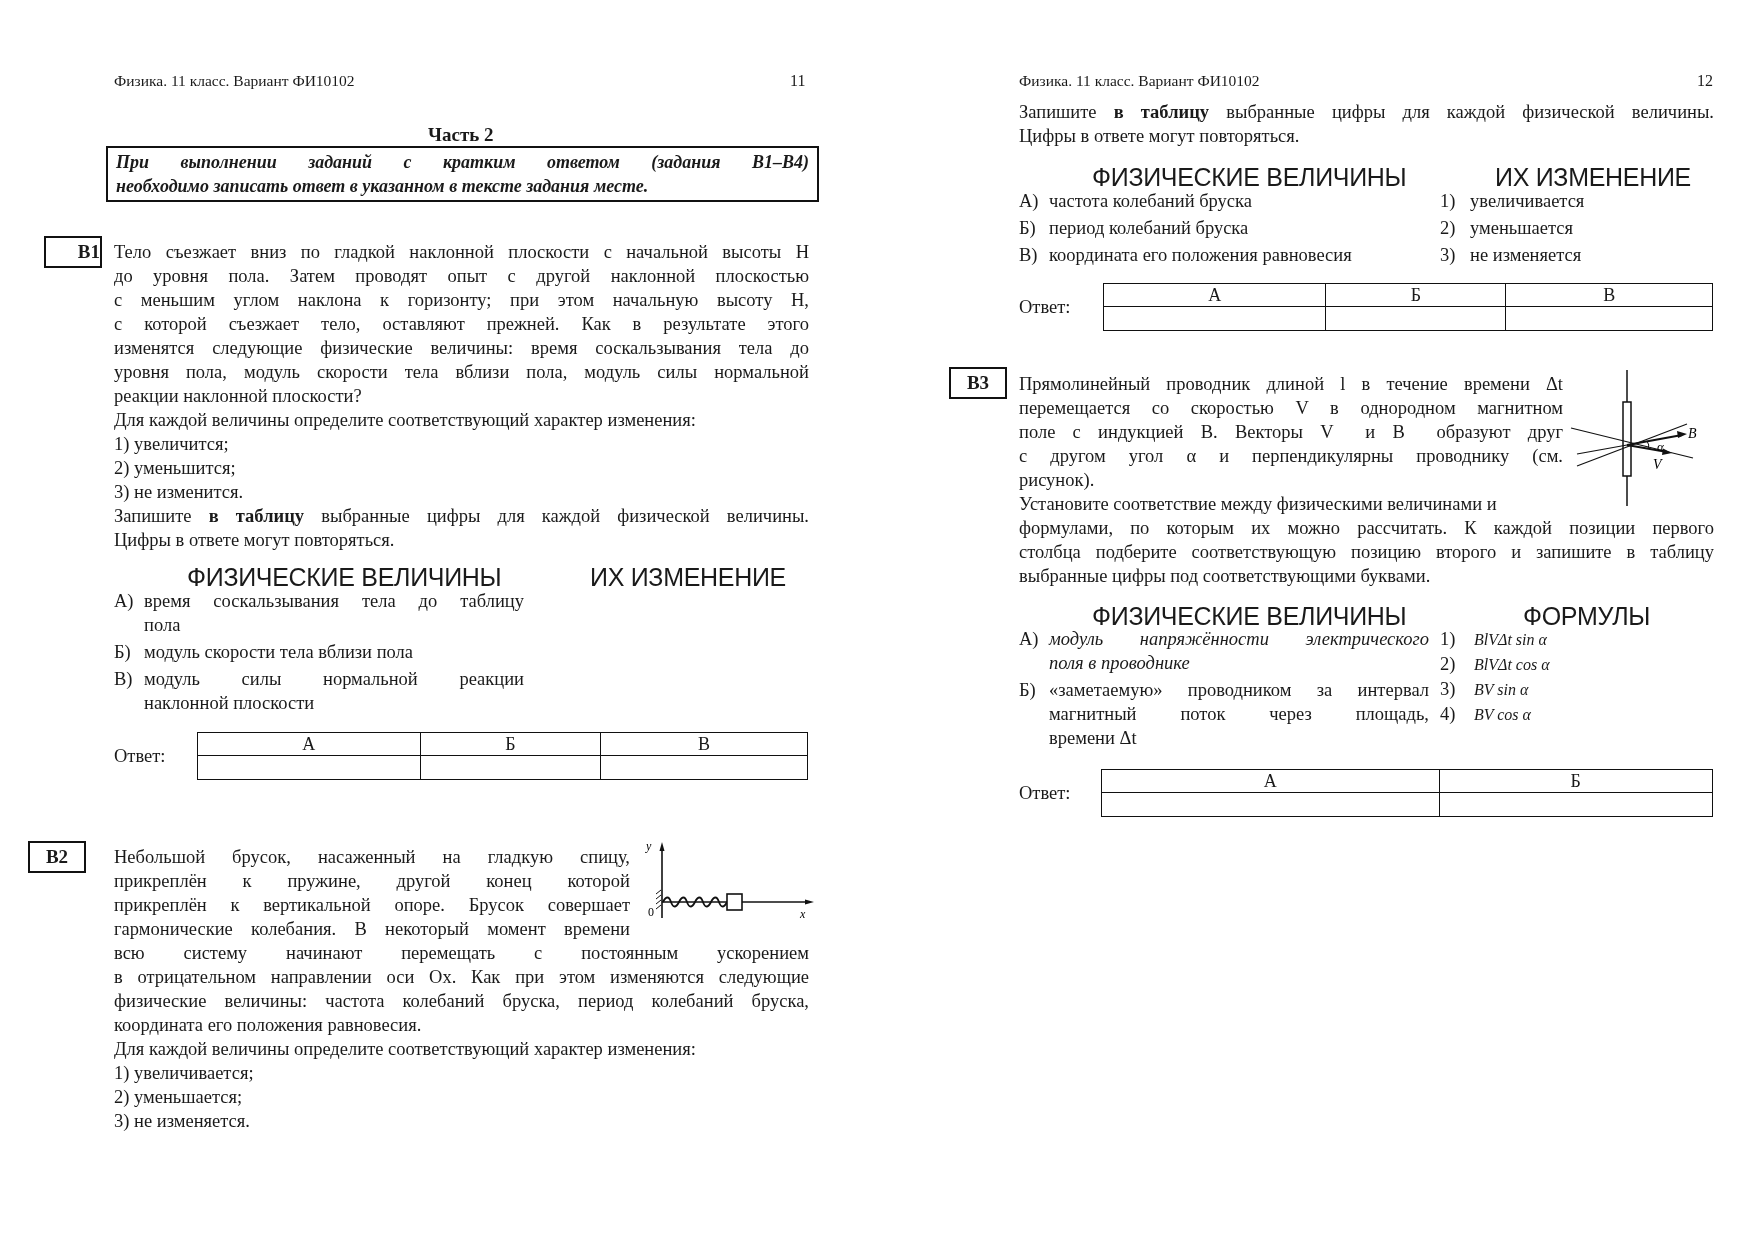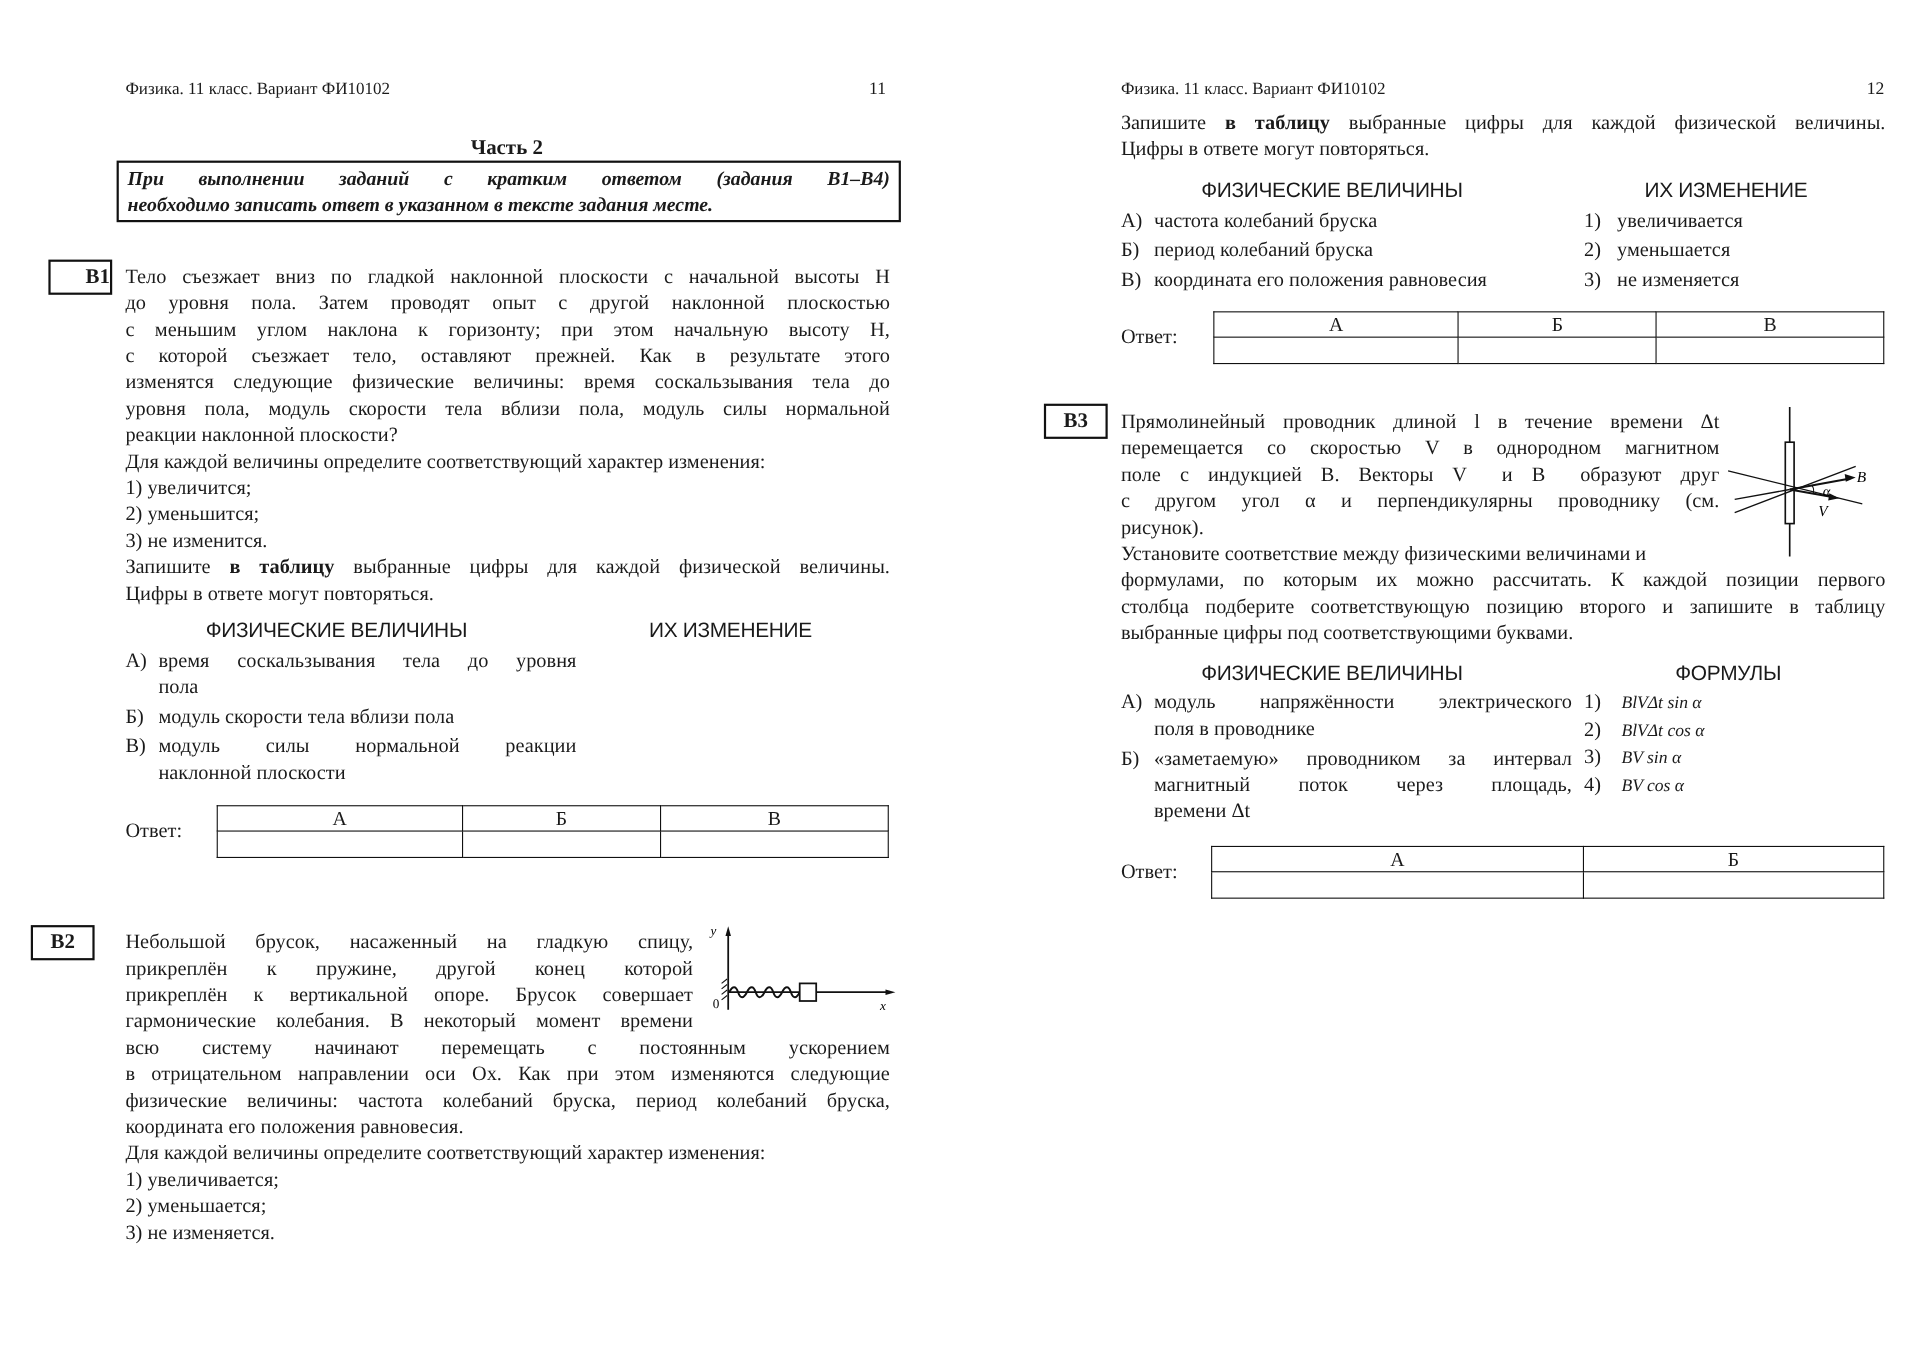--- a/index.html
+++ b/index.html
@@ -9,21 +9,21 @@
   .left { left:0; width:877px; height:1239px; }
   .right { left:877px; width:877px; height:1239px; }
   .abs { position:absolute; }
   .hdr { font-size:15.5px; }
   .pnum { font-size:16px; }
   .just { text-align:justify; text-align-last:justify; white-space:normal; }
   .tasklabel { position:absolute; border:2px solid #111; font-weight:bold; font-size:19px;
                width:54px; height:28px; text-align:center; line-height:28px; background:#fff; }
   .notice { position:absolute; border:2px solid #111; font-weight:bold; font-style:italic;
             font-size:18px; padding:2px 8px; box-sizing:border-box; line-height:24px; }
-  .colhead { position:absolute; font-size:19px; font-family:"Liberation Sans", sans-serif; letter-spacing:-0.3px; }
+  .colhead { position:absolute; font-size:25px; font-family:"Liberation Sans", sans-serif; letter-spacing:-0.3px; }
   table.ans { position:absolute; border-collapse:collapse; }
   table.ans td { border:1.5px solid #111; text-align:center; font-size:18px; padding:0; }
   b.tb { font-weight:bold; }
   .formula { font-style:italic; font-size:16px; }
 </style>
 </head>
 <body>
 
 <div class="page left">
   <div class="abs hdr" style="left:114px;top:72px;">Физика. 11 класс. Вариант ФИ10102</div>
@@ -53,21 +53,21 @@
     <div style="line-height:24px;">Цифры в ответе могут повторяться.</div>
   </div>
 
   <div class="colhead" style="left:187px;top:563px;">ФИЗИЧЕСКИЕ ВЕЛИЧИНЫ</div>
   <div class="colhead" style="left:590px;top:563px;">ИХ ИЗМЕНЕНИЕ</div>
 
   <div class="abs" style="left:114px;top:589px;width:410px;line-height:24px;">
     <div style="display:flex;">
       <span style="width:30px;">А)</span>
       <span style="flex:1;">
-          <span class="just" style="display:block;">время соскальзывания тела до уровня</span>
+          <span class="just" style="display:block;">время соскальзывания тела до таблицу</span>
           <span style="display:block;">пола</span>
         </span>
     </div>
     <div style="display:flex;margin-top:3px;">
       <span style="width:30px;">Б)</span>
       <span style="flex:1;">модуль скорости тела вблизи пола</span>
     </div>
     <div style="display:flex;margin-top:3px;">
       <span style="width:30px;">В)</span>
       <span style="flex:1;">
@@ -207,21 +207,21 @@
     <div class="just">столбца подберите соответствующую позицию второго и запишите в таблицу</div>
     <div>выбранные цифры под соответствующими буквами.</div>
   </div>
 
   <div class="colhead" style="left:215px;top:602px;">ФИЗИЧЕСКИЕ ВЕЛИЧИНЫ</div>
   <div class="colhead" style="left:646px;top:602px;text-align:center;">ФОРМУЛЫ</div>
 
   <div class="abs" style="left:142px;top:627px;width:410px;line-height:24px;">
     <div style="display:flex;">
       <span style="width:30px;">А)</span>
-      <span style="flex:1;">
+      <span style="flex:1;font-style:italic;">
           <span class="just" style="display:block;">модуль напряжённости электрического</span>
           <span style="display:block;">поля в проводнике</span>
         </span>
     </div>
     <div style="display:flex;margin-top:3px;">
       <span style="width:30px;">Б)</span>
       <span style="flex:1;">
           <span class="just" style="display:block;">«заметаемую» проводником за интервал</span>
           <span class="just" style="display:block;">магнитный поток через площадь,</span>
           <span style="display:block;">времени Δt</span>

